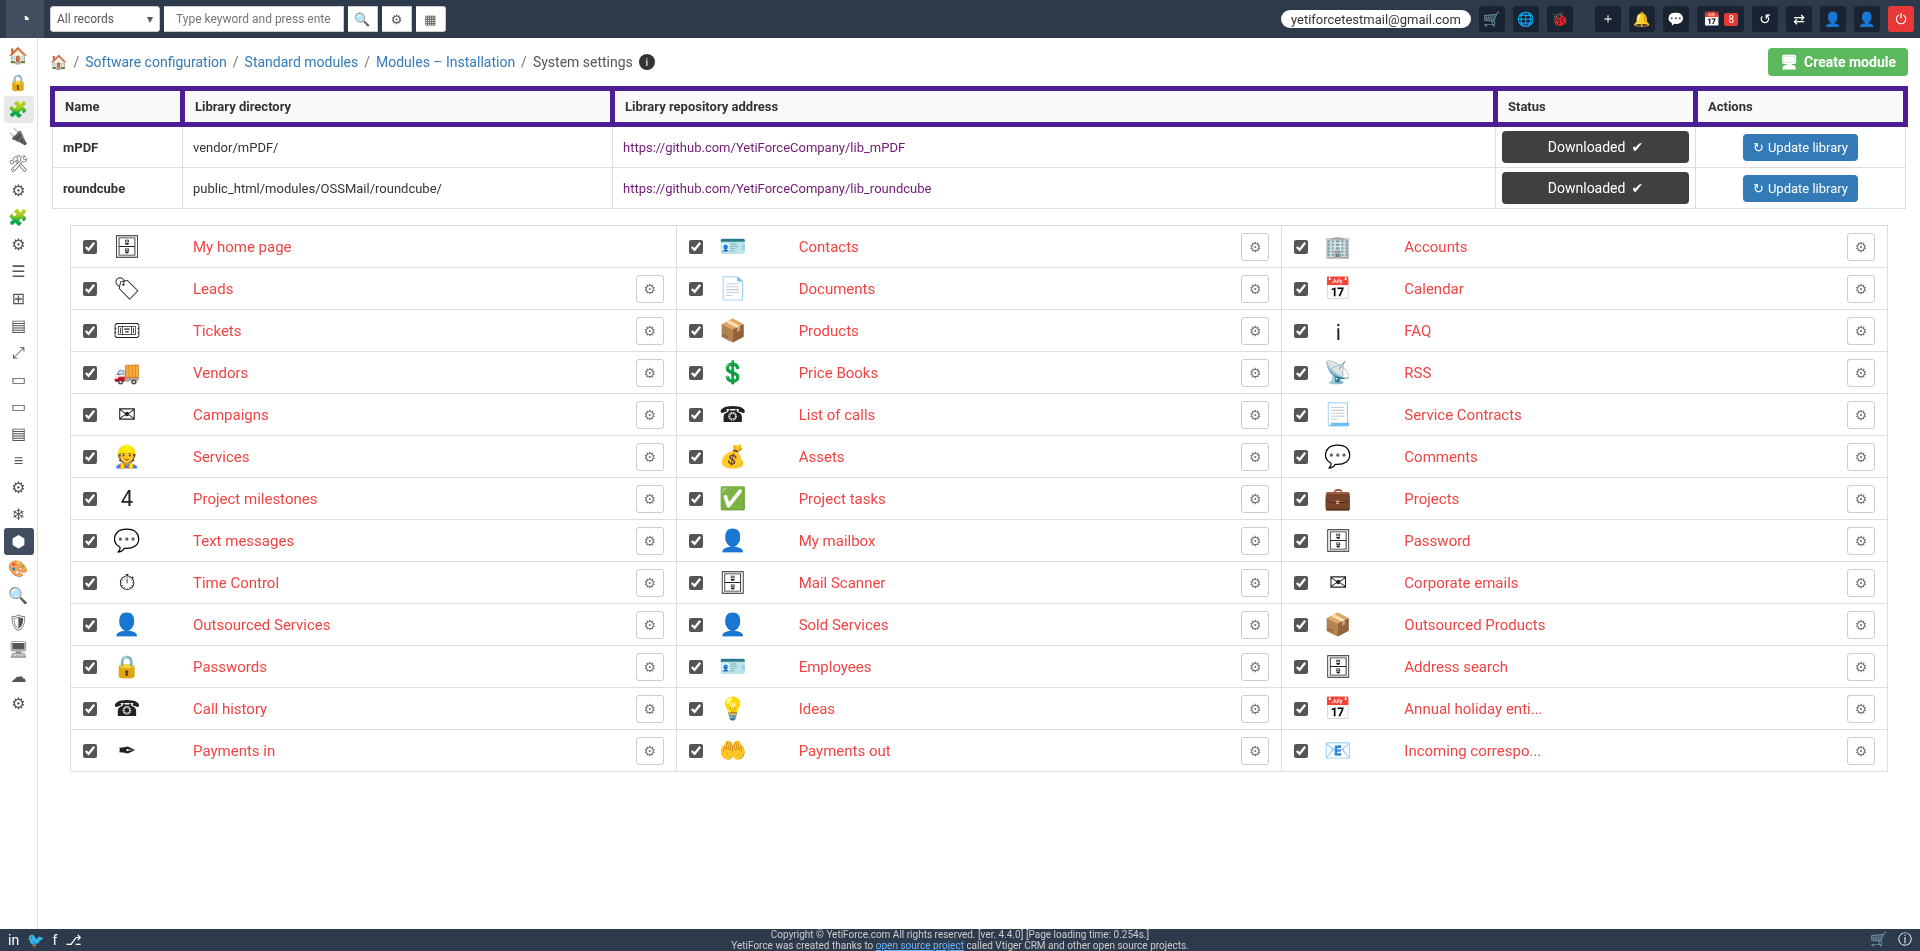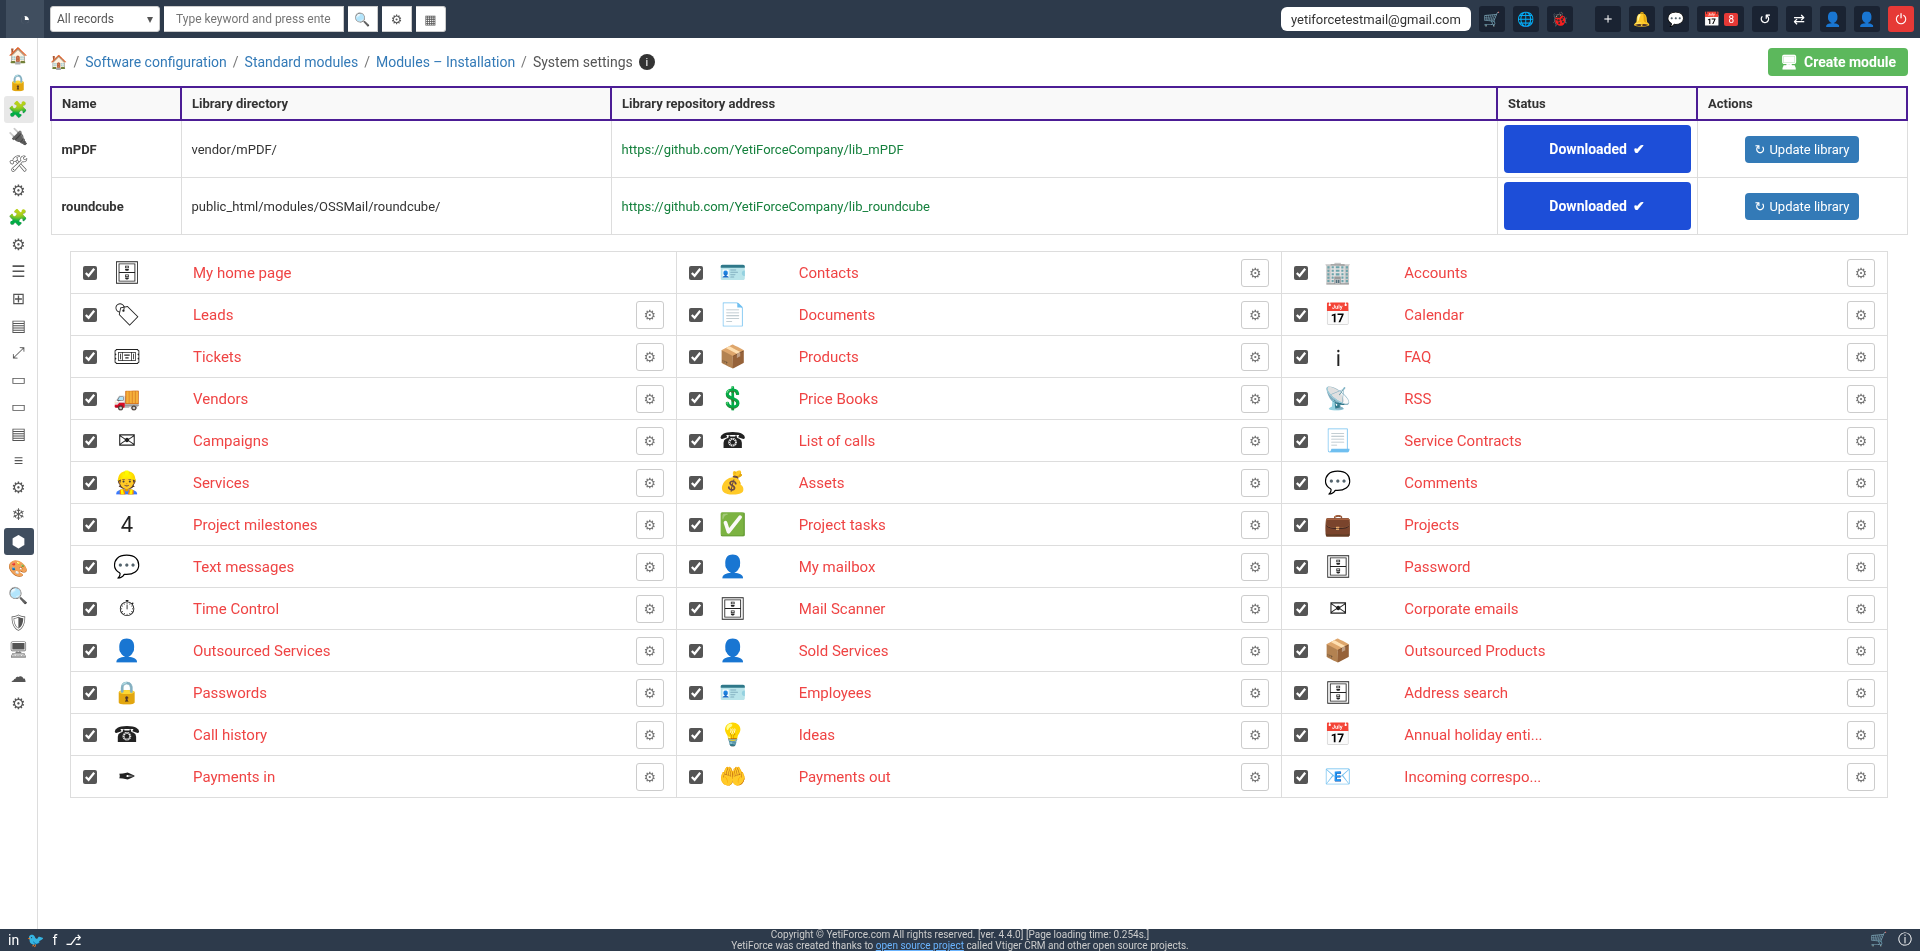--- a/index.html
+++ b/index.html
@@ -4,42 +4,42 @@
 <style>
 *{box-sizing:border-box;margin:0;padding:0;font-family:-apple-system,BlinkMacSystemFont,"Segoe UI",Roboto,Arial,sans-serif}
 body{background:#fff;overflow:hidden}
 .topbar{background:#2d3a4b;height:38px;display:flex;align-items:center;padding:0 6px;gap:4px}
 .logo{width:38px;height:38px;background:#404e5f;display:flex;align-items:center;justify-content:center;color:#fff;font-size:18px;margin-right:2px}
 .records-select{background:#fff;height:26px;width:110px;border:1px solid #ccc;border-radius:3px;font-size:12px;padding:0 6px;display:flex;align-items:center;justify-content:space-between;color:#555}
 .search-input{background:#fff;height:26px;width:180px;border:1px solid #ccc;border-left:none;font-size:12px;padding:0 12px;color:#999}
 .icon-btn{background:#fff;height:26px;min-width:30px;border:1px solid #ccc;border-left:none;display:flex;align-items:center;justify-content:center;color:#555;font-size:13px}
 .icon-btn:last-of-type{border-radius:0 3px 3px 0}
 .spacer{flex:1}
-.email-box{background:#fff;height:24px;padding:0 10px;border-radius:6px;font-size:13px;color:#333;display:flex;align-items:center}
+.email-box{background:#fff;height:18px;padding:0 10px;border-radius:12px;font-size:13px;color:#333;display:flex;align-items:center}
 .top-icon{background:#1a2332;color:#fff;height:26px;min-width:26px;border-radius:3px;display:flex;align-items:center;justify-content:center;font-size:14px;margin-left:4px}
 .top-icon.badge-red{padding:0 6px;gap:4px}
 .top-icon.badge-red span.cnt{background:#e63936;font-size:10px;padding:1px 4px;border-radius:2px}
 .top-icon.user{background:#1a2332}
 .top-icon.power{background:#e63936}
 .layout{display:flex;height:calc(100vh - 38px - 22px)}
 .sidebar{width:38px;background:#fff;border-right:1px solid #ddd;display:flex;flex-direction:column;align-items:center;padding-top:4px;overflow:hidden}
 .side-ico{width:30px;height:27px;display:flex;align-items:center;justify-content:center;color:#555;font-size:16px;margin:0}
 .side-ico.active{background:#e8e8e8;border-radius:3px}
 .main{flex:1;overflow:auto;padding:0}
 .breadcrumb-row{display:flex;align-items:center;padding:10px 12px;font-size:14px}
 .breadcrumb-row a{color:#337ab7;text-decoration:none}
 .breadcrumb-row .sep{margin:0 6px;color:#777}
 .breadcrumb-row .current{color:#555}
 .info-ico{background:#333;color:#fff;width:16px;height:16px;border-radius:50%;display:inline-flex;align-items:center;justify-content:center;font-size:11px;margin-left:6px}
 .create-btn{margin-left:auto;background:#5cb85c;color:#fff;border:none;border-radius:4px;padding:6px 12px;font-size:14px;display:flex;align-items:center;gap:6px;font-weight:bold}
 .lib-table{width:calc(100% - 24px);margin:0 12px;border-collapse:collapse;font-size:13px}
-.lib-table th{text-align:left;padding:8px 10px;border:2px solid #4c1d95;background:#f9f9f9;font-weight:bold;color:#333}
+.lib-table th{text-align:left;padding:8px 10px;border:5px solid #4c1d95;background:#f9f9f9;font-weight:bold;color:#333}
 .lib-table td{padding:2px 10px;border:1px solid #ddd;color:#333}
-.lib-table a{color:#15803d;text-decoration:none}
-.status-badge{background:#1d4ed8;color:#fff;border:none;border-radius:4px;padding:16px 0;font-weight:bold;width:100%;display:flex;align-items:center;justify-content:center;gap:6px;font-size:14px}
+.lib-table a{color:#701a75;text-decoration:none}
+.status-badge{background:#404040;color:#fff;border:none;border-radius:4px;padding:8px 0;font-weight:normal;width:100%;display:flex;align-items:center;justify-content:center;gap:6px;font-size:14px}
 .update-btn{background:#337ab7;color:#fff;border:none;border-radius:4px;padding:6px 10px;font-size:13px;display:flex;align-items:center;gap:4px;margin:0 auto}
 .lib-table td.status-cell{padding:4px 6px}
 .lib-table td.action-cell{text-align:center;padding:4px 6px}
 .modules-grid{display:grid;grid-template-columns:repeat(3,1fr);margin:16px 32px 0 32px;border-left:1px solid #ddd;border-top:1px solid #ddd}
 .module-cell{display:flex;align-items:center;padding:8px 12px;border-right:1px solid #ddd;border-bottom:1px solid #ddd;gap:14px;height:42px}
 .module-cell input[type=checkbox]{width:14px;height:14px;accent-color:#555}
 .mod-icon{width:32px;font-size:22px;color:#222;text-align:center}
 .mod-label{font-size:15px;color:#ef4444;flex:1;white-space:nowrap;overflow:hidden;text-overflow:ellipsis;margin-left:36px}
 .gear-btn{width:28px;height:28px;border:1px solid #ccc;border-radius:3px;background:#fff;color:#777;display:flex;align-items:center;justify-content:center;font-size:14px}
 .footer{position:fixed;bottom:0;left:0;right:0;height:22px;background:#2d3a4b;color:#ccc;font-size:10px;display:flex;align-items:center;padding:0 8px}

